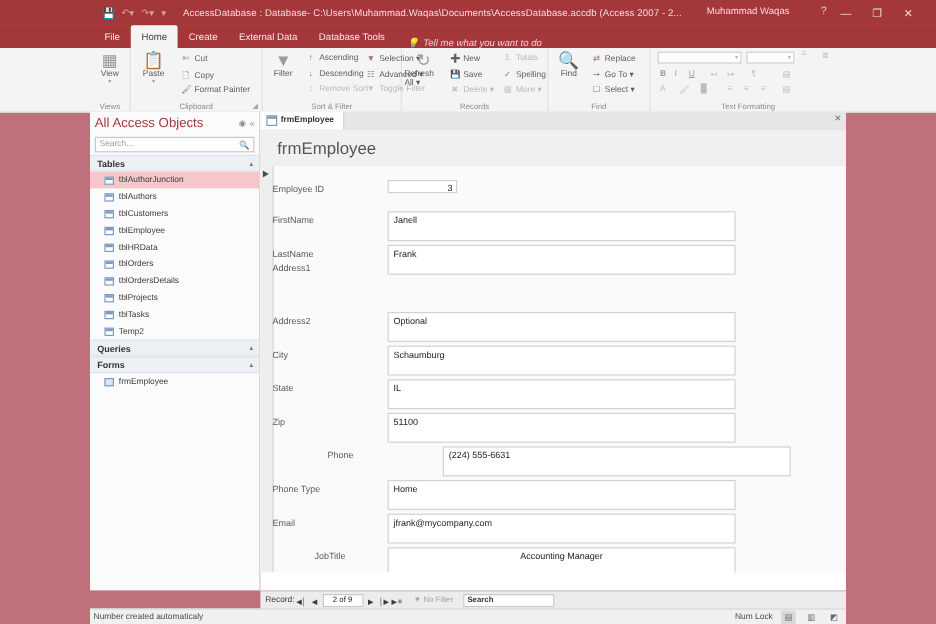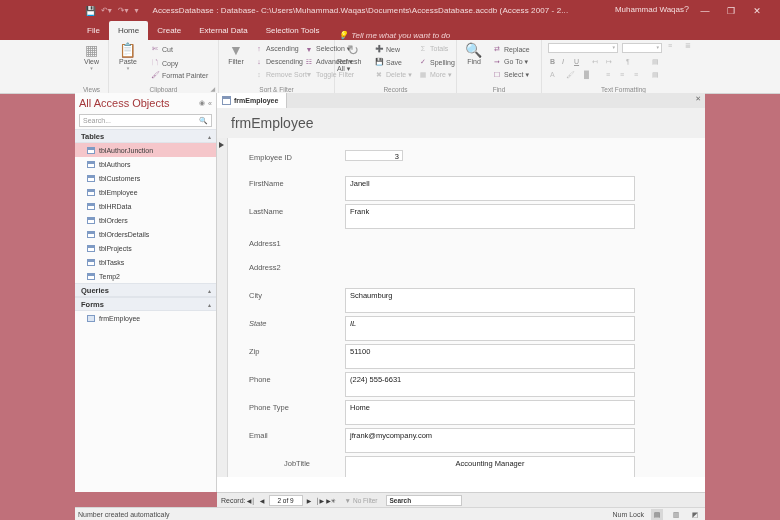--- a/index.html
+++ b/index.html
@@ -34,21 +34,21 @@
   .tb-qat {
     display: flex; align-items: center; gap: 6px;
     margin-left: 3px; color: #d9a0a4; font-size: 8px;
   }
   .tb-title {
     margin-left: 14px;
     color: #f3dcdd; font-size: 8px; white-space: nowrap;
     letter-spacing: 0.1px;
   }
   .tb-user {
-    position: absolute; right: 96px; top: 5px;
+    position: absolute; right: 122px; top: 5px;
     font-size: 8px; color: #f3dcdd; white-space: nowrap;
   }
   .tb-help {
     position: absolute; right: 91px; top: 4px;
     font-size: 9px; color: #eccccd;
   }
   .tb-btns {
     position: absolute; right: 10px; top: 0; height: 21px;
     display: flex; align-items: center; gap: 0;
   }
@@ -249,21 +249,21 @@
   }
   .fields {
     position: absolute; left: 10px; top: 0;
     width: 478px; height: 339px;
   }
   .frow {
     position: absolute; left: 0; width: 478px;
     display: flex; align-items: flex-start;
   }
   .flabel {
-    width: 96px; margin-left: 22px;
+    width: 96px; 
     font-size: 7.5px; color: #5a5a5a;
     padding-top: 3px;
   }
   .finput {
     background: #ffffff;
     border: 1px solid #d2d2d2;
     box-sizing: border-box;
     font-size: 7.5px; color: #222;
     padding: 2px 4px;
     white-space: nowrap;
@@ -344,21 +344,21 @@
       <div class="tb-btn">❐</div>
       <div class="tb-btn">✕</div>
     </div>
   </div>
 
   <div class="ribbon-tabs">
     <div class="rtab">File</div>
     <div class="rtab active">Home</div>
     <div class="rtab">Create</div>
     <div class="rtab">External Data</div>
-    <div class="rtab">Selection Tools</div>
+    <div class="rtab">Database Tools</div>
     <div class="rtab-tellme">
       <span class="bulb">💡</span>
       <span>Tell me what you want to do</span>
     </div>
   </div>
 
   <div class="ribbon">
     <div class="ribbon-inner">
 
       <div class="rgroup" style="left:0; width:34px;">
@@ -608,44 +608,45 @@
         <div class="frow" style="top:66px;">
           <span class="flabel">LastName</span>
           <span class="finput wide">Frank</span>
         </div>
 
         <div class="frow" style="top:38px;">
           <span class="flabel">FirstName</span>
           <span class="finput wide">Janell</span>
         </div>
 
-        <div class="frow" style="top:98px;">
+        <div class="frow" style="top:78px;">
           <span class="flabel">Address1</span>
         </div>
 
         <div class="frow" style="top:122px;">
           <span class="flabel">Address2</span>
+          <span class="finput wide">Optional</span>
         </div>
 
         <div class="frow" style="top:150px;">
           <span class="flabel">City</span>
           <span class="finput wide">Schaumburg</span>
         </div>
 
-        <div class="frow" style="top:178px;font-style:italic;">
+        <div class="frow" style="top:178px;">
           <span class="flabel">State</span>
           <span class="finput wide">IL</span>
         </div>
 
         <div class="frow" style="top:206px;">
           <span class="flabel">Zip</span>
           <span class="finput wide">51100</span>
         </div>
 
-        <div class="frow" style="top:234px;">
+        <div class="frow" style="top:234px;justify-content:center;">
           <span class="flabel">Phone</span>
           <span class="finput wide">(224) 555-6631</span>
         </div>
 
         <div class="frow" style="top:262px;">
           <span class="flabel">Phone Type</span>
           <span class="finput wide">Home</span>
         </div>
 
         <div class="frow" style="top:290px;">

